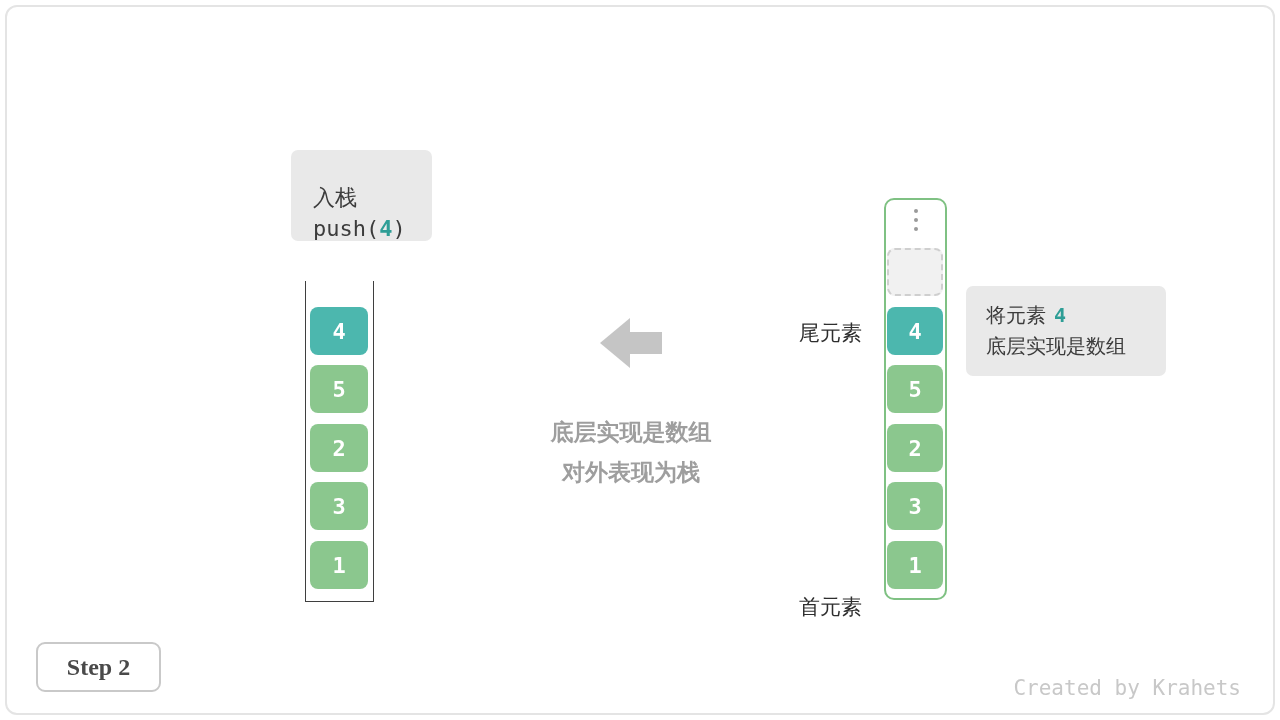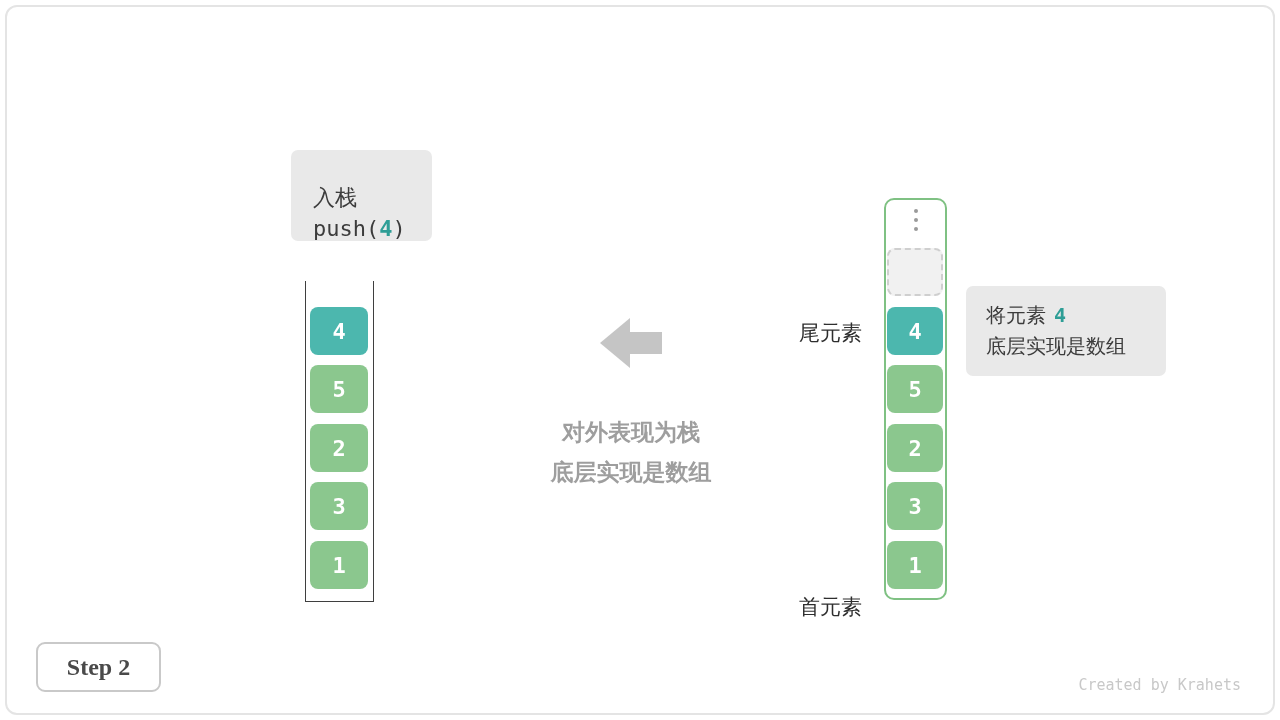--- a/index.html
+++ b/index.html
@@ -118,21 +118,21 @@
     display: flex; align-items: center; justify-content: center;
     font-family: Liberation Serif, serif;
     font-weight: bold;
     font-size: 24px;
     color: #4a4a4a;
   }
   .credit {
     position: absolute;
     right: 39px; top: 676px;
     font-family: "DejaVu Sans Mono", monospace;
-    font-size: 15px;
+    font-size: 21px;
     color: #c8c8c8;
   }
 </style>
 </head>
 <body>
 
 <div class="canvas">
 
   <div class="frame"></div>
 
@@ -148,22 +148,22 @@
     <div class="cell bg-green" style="top:201px">3</div>
     <div class="cell bg-green" style="top:260px">1</div>
   </div>
 
   <div class="arrow">
     <div class="arrow-head"></div>
     <div class="arrow-tail"></div>
   </div>
 
   <div class="caption">
+    <div>底层实现是数组</div>
     <div>对外表现为栈</div>
-    <div>底层实现是数组</div>
   </div>
 
   <div class="side-label label-tail">尾元素</div>
   <div class="side-label label-head">首元素</div>
 
   <div class="stack-right">
     <div class="dots">
       <div class="dot"></div>
       <div class="dot"></div>
       <div class="dot"></div>

